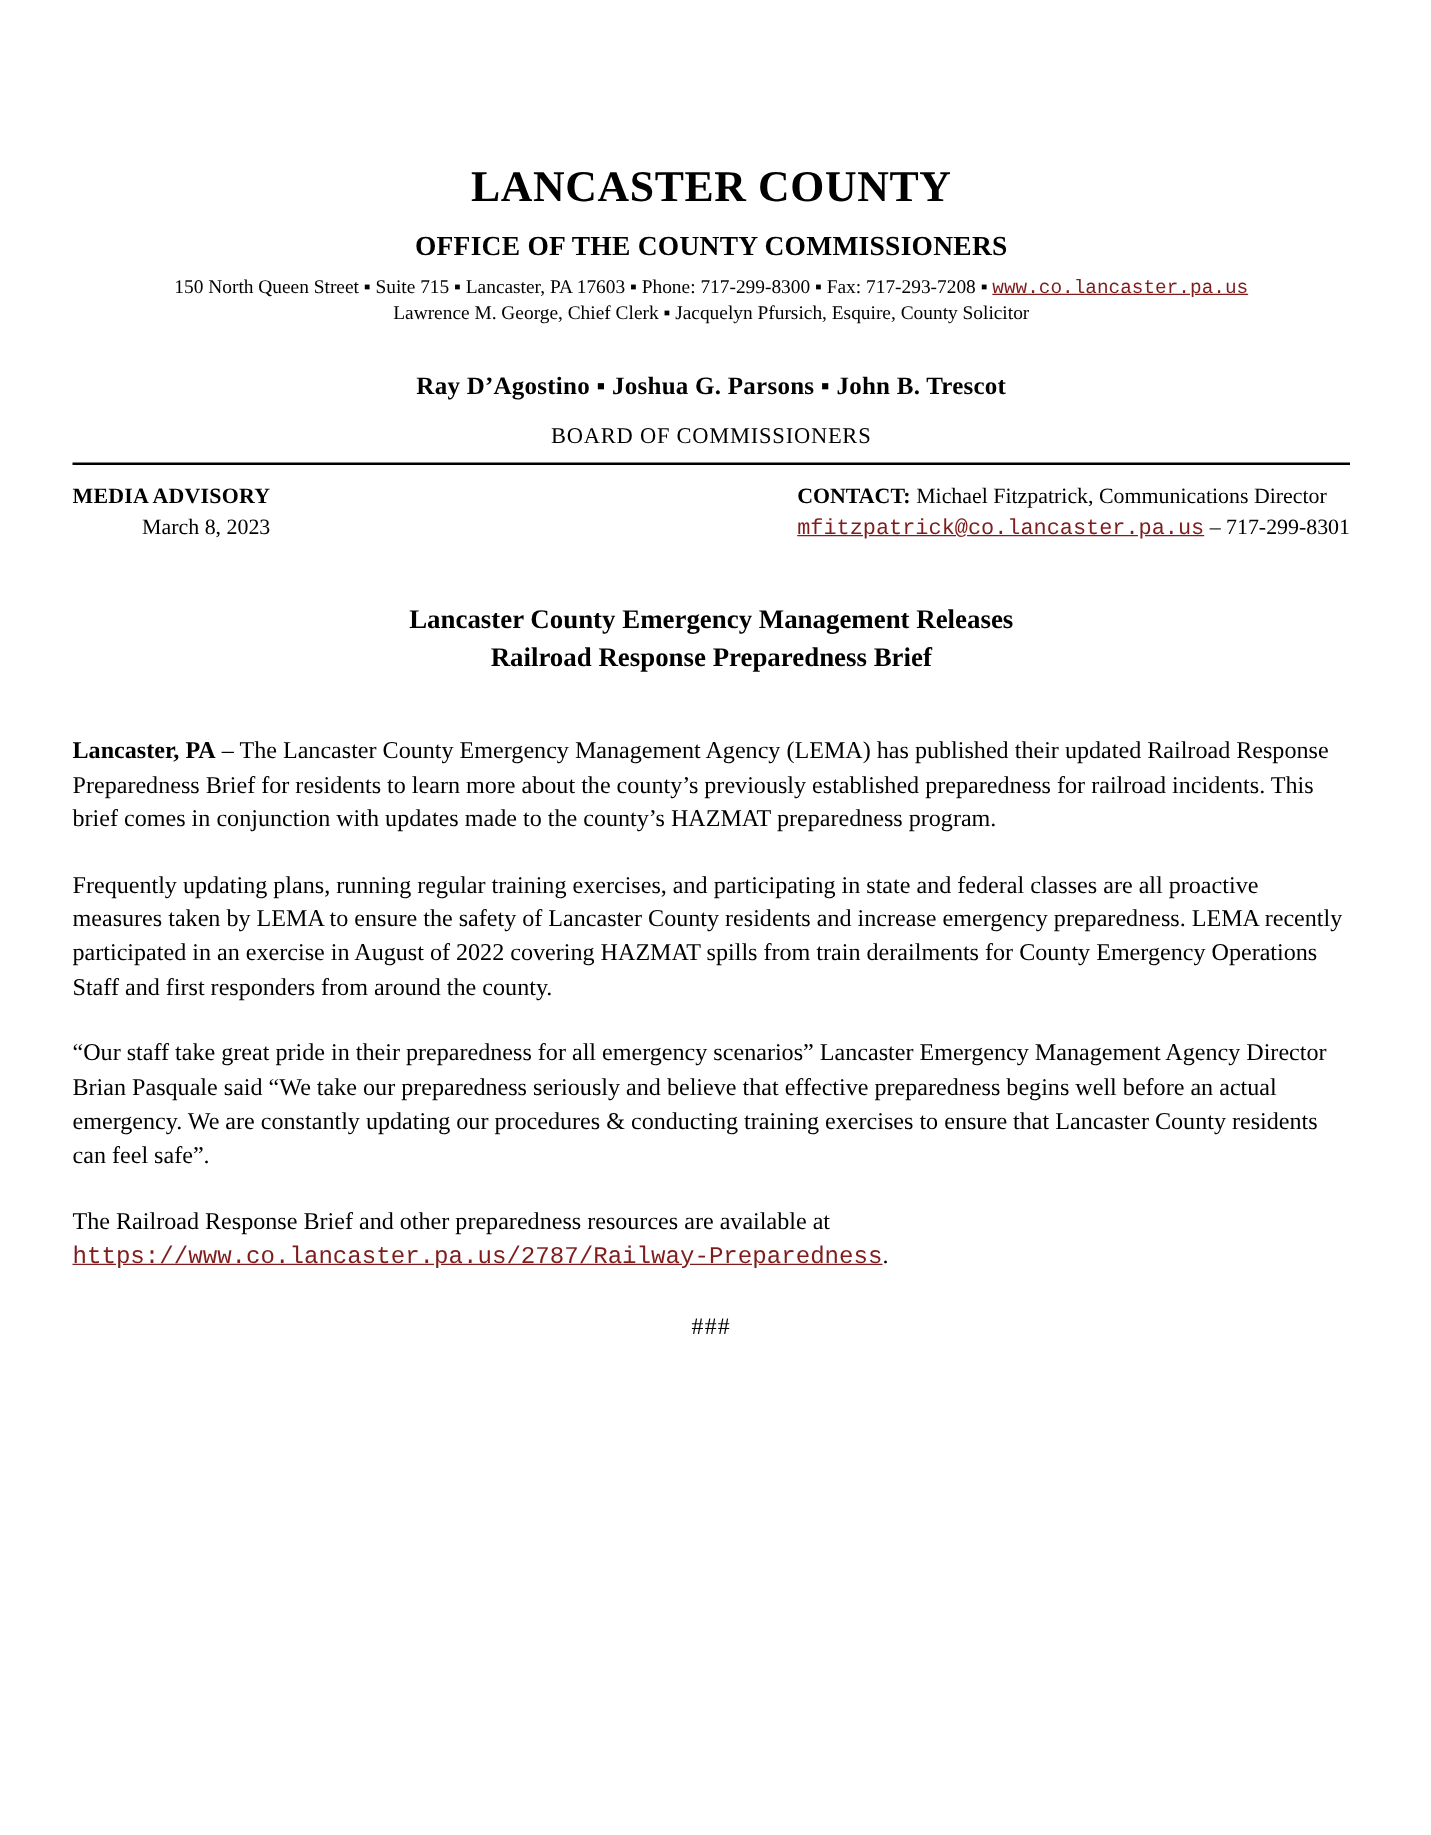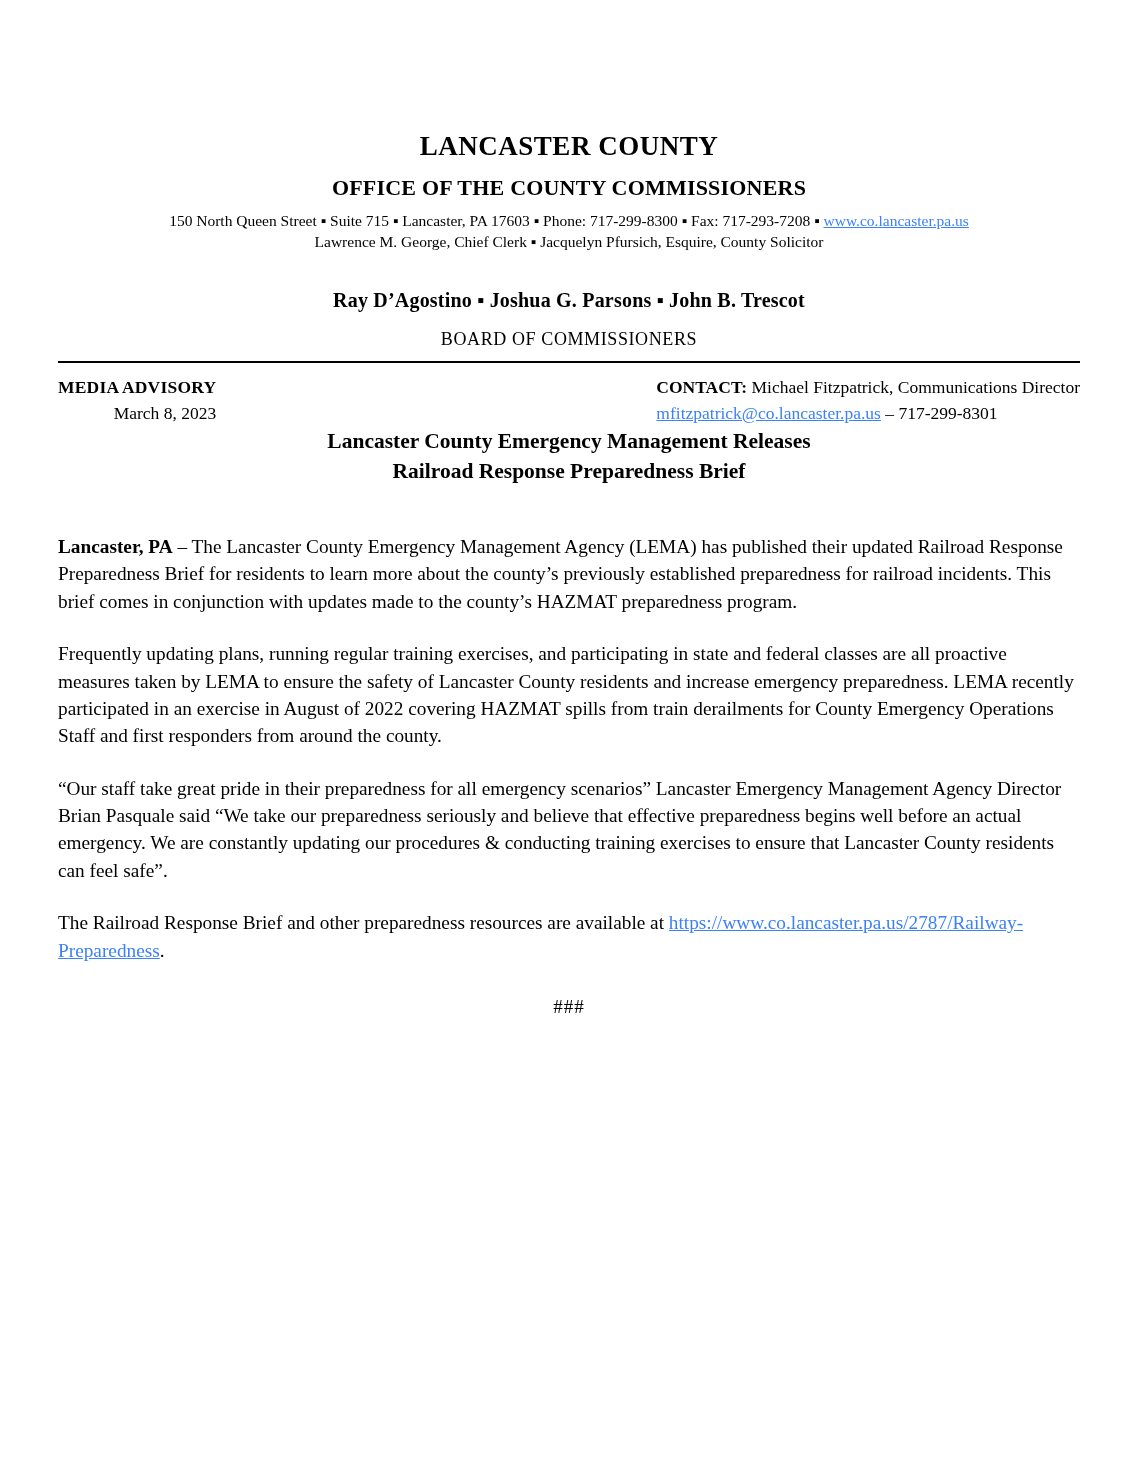--- a/index.html
+++ b/index.html
@@ -28,21 +28,21 @@
     left: 58px;
     top: 132px;
     width: 1022px;
   }
 
   
   .letterhead {
     text-align: center;
   }
   .org-title {
-    font-size: 27px;
+    font-size: 35px;
     font-weight: bold;
     letter-spacing: 0.5px;
     line-height: 1.05;
     margin: 0;
   }
   .org-sub {
     font-size: 22px;
     font-weight: bold;
     letter-spacing: 0.2px;
     margin-top: 15px;
@@ -71,22 +71,23 @@
   .rule {
     border: 0;
     border-top: 2px solid #000;
     margin: 11px 0 0 0;
   }
   a, .link {
     color: #1a1ac0;
     text-decoration: underline;
   }
   .linkblue {
-    color: #3b82f6;
+    color: #7f1d1d;
     text-decoration: underline;
+    font-family: Liberation Mono, monospace;
   }
 
   
   .meta-row {
     display: flex;
     justify-content: space-between;
     align-items: flex-start;
     margin-top: 12px;
     font-size: 17.5px;
     line-height: 1.45;
@@ -112,20 +113,21 @@
     font-weight: bold;
     letter-spacing: 6.5px;
     text-decoration: underline;
     margin-top: 52px;
   }
   .subhead {
     text-align: center;
     font-size: 21.5px;
     font-weight: bold;
     line-height: 1.42;
+    margin-top: 44px;
   }
 
   
   .body-text {
     margin-top: 46px;
     font-size: 19.3px;
     line-height: 1.42;
     text-align: left;
   }
   .body-text p {

